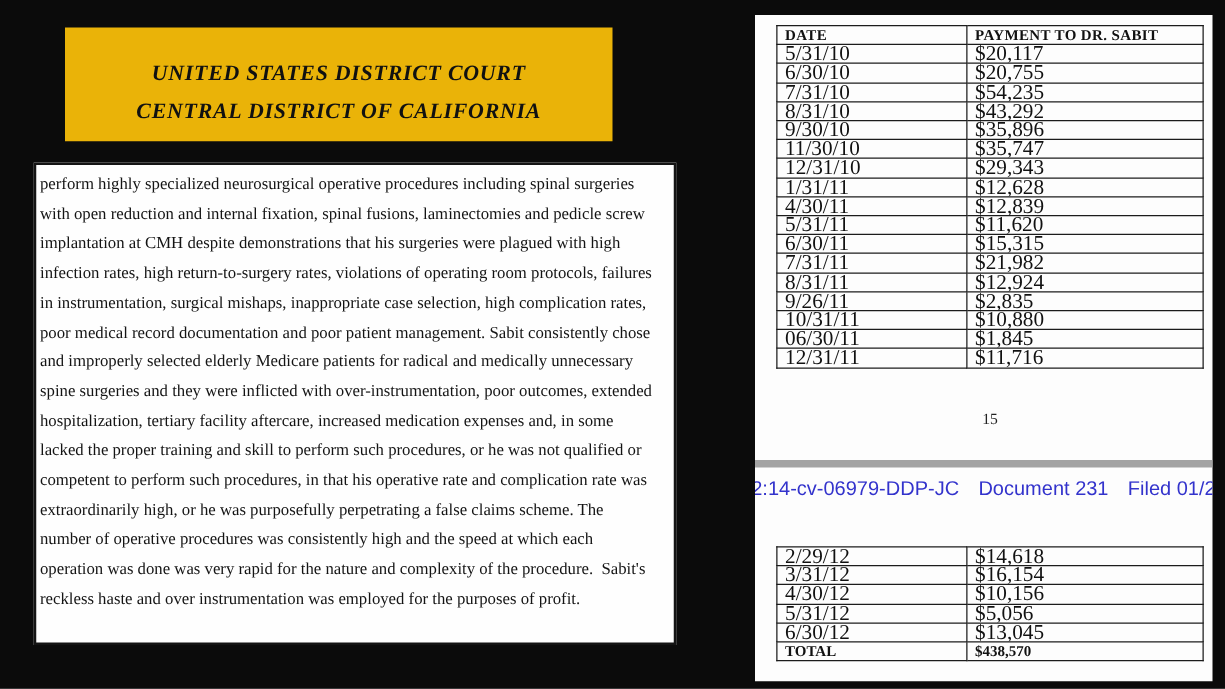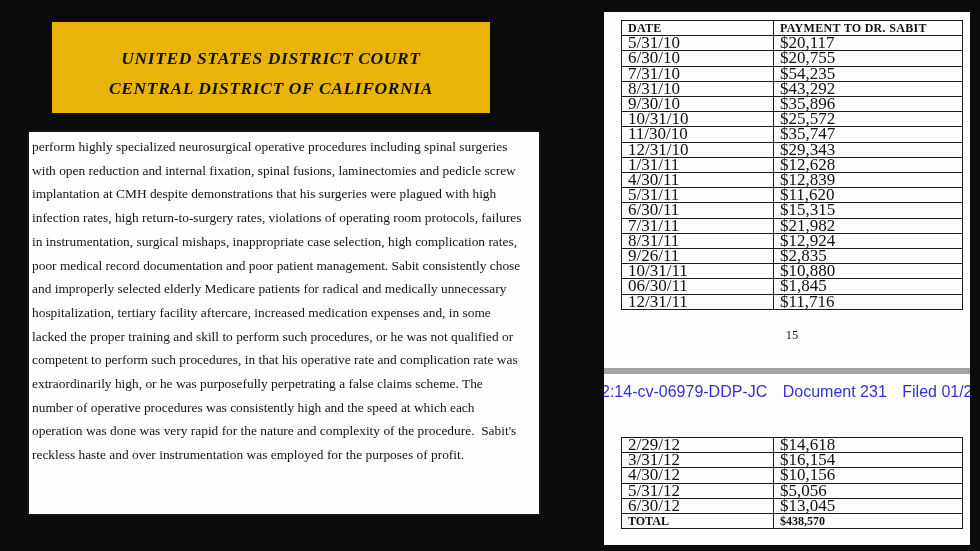--- a/index.html
+++ b/index.html
@@ -135,20 +135,21 @@
       <div class="body-line">implantation at CMH despite demonstrations that his surgeries were plagued with high</div>
 
       <div class="body-line">infection rates, high return-to-surgery rates, violations of operating room protocols, failures</div>
 
       <div class="body-line">in instrumentation, surgical mishaps, inappropriate case selection, high complication rates,</div>
 
       <div class="body-line">poor medical record documentation and poor patient management. Sabit consistently chose</div>
 
       <div class="body-line">and improperly selected elderly Medicare patients for radical and medically unnecessary</div>
 
+      <div class="body-line">spine surgeries and they were inflicted with over-instrumentation, poor outcomes, extended</div>
 
       <div class="body-line">hospitalization, tertiary facility aftercare, increased medication expenses and, in some</div>
 
 
       <div class="body-line">lacked the proper training and skill to perform such procedures, or he was not qualified or</div>
 
       <div class="body-line">competent to perform such procedures, in that his operative rate and complication rate was</div>
 
       <div class="body-line">extraordinarily high, or he was purposefully perpetrating a false claims scheme. The</div>
 
@@ -192,24 +193,20 @@
           <tr>
             <td>8/31/10</td>
             <td>$43,292</td>
           </tr>
 
           <tr>
             <td>9/30/10</td>
             <td>$35,896</td>
           </tr>
 
-          <tr>
-            <td>10/31/10</td>
-            <td>$25,572</td>
-          </tr>
 
           <tr>
             <td>11/30/10</td>
             <td>$35,747</td>
           </tr>
 
           <tr>
             <td>12/31/10</td>
             <td>$29,343</td>
           </tr>

